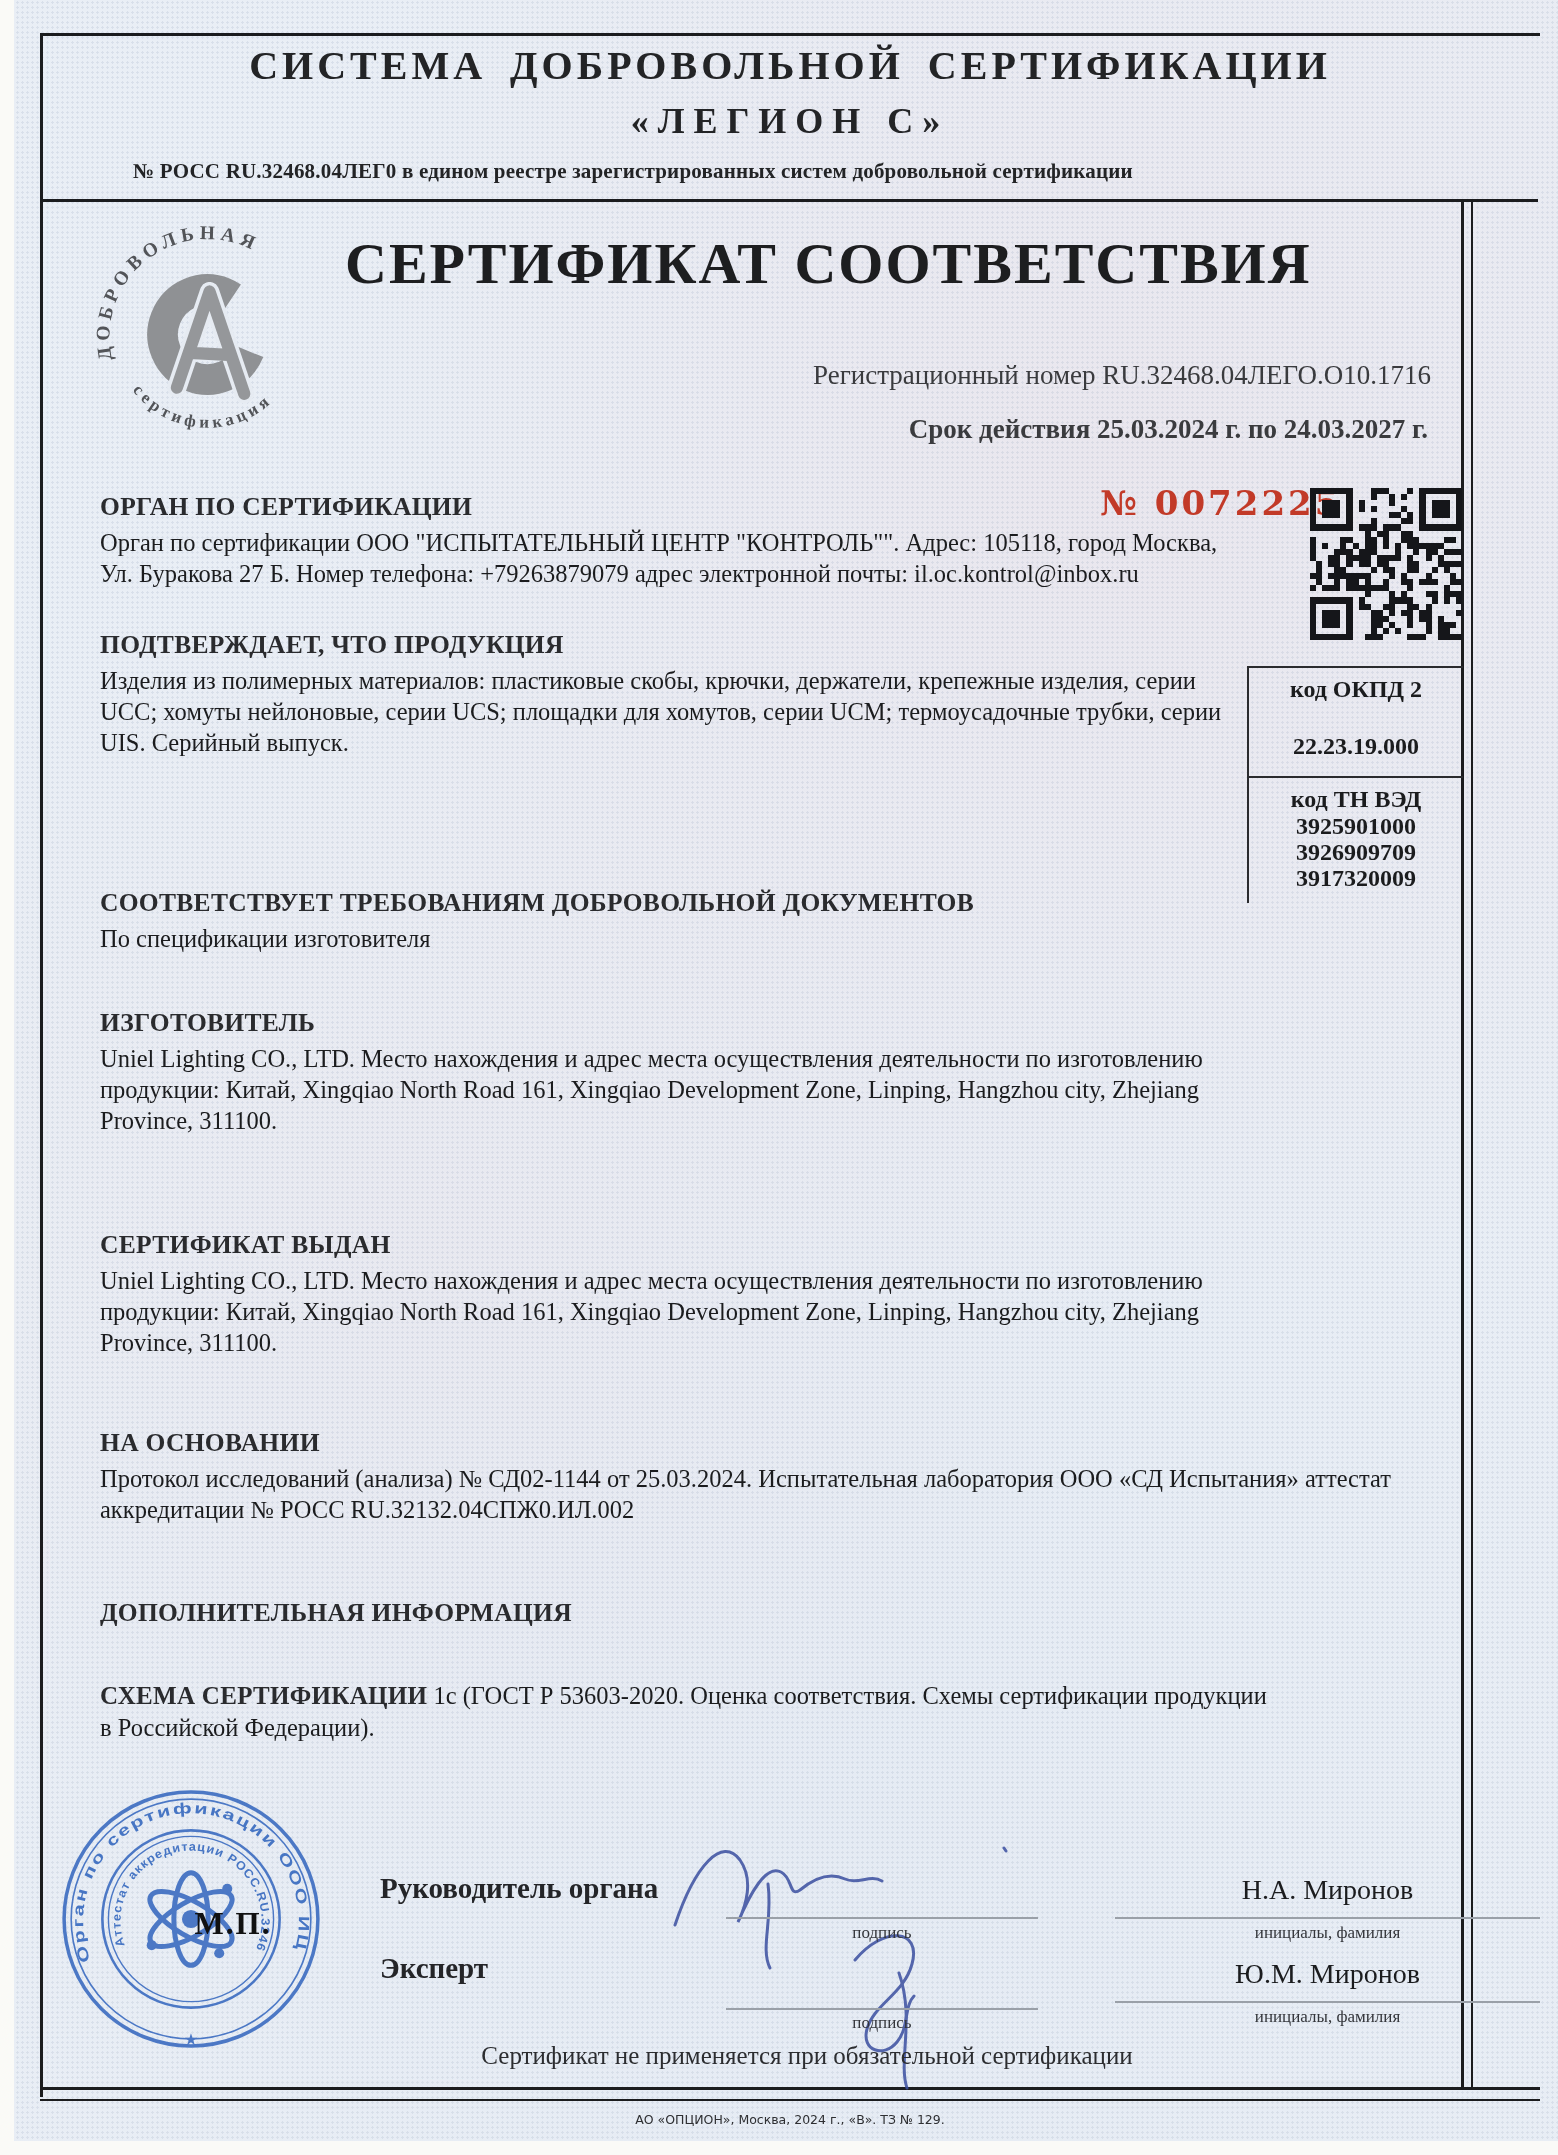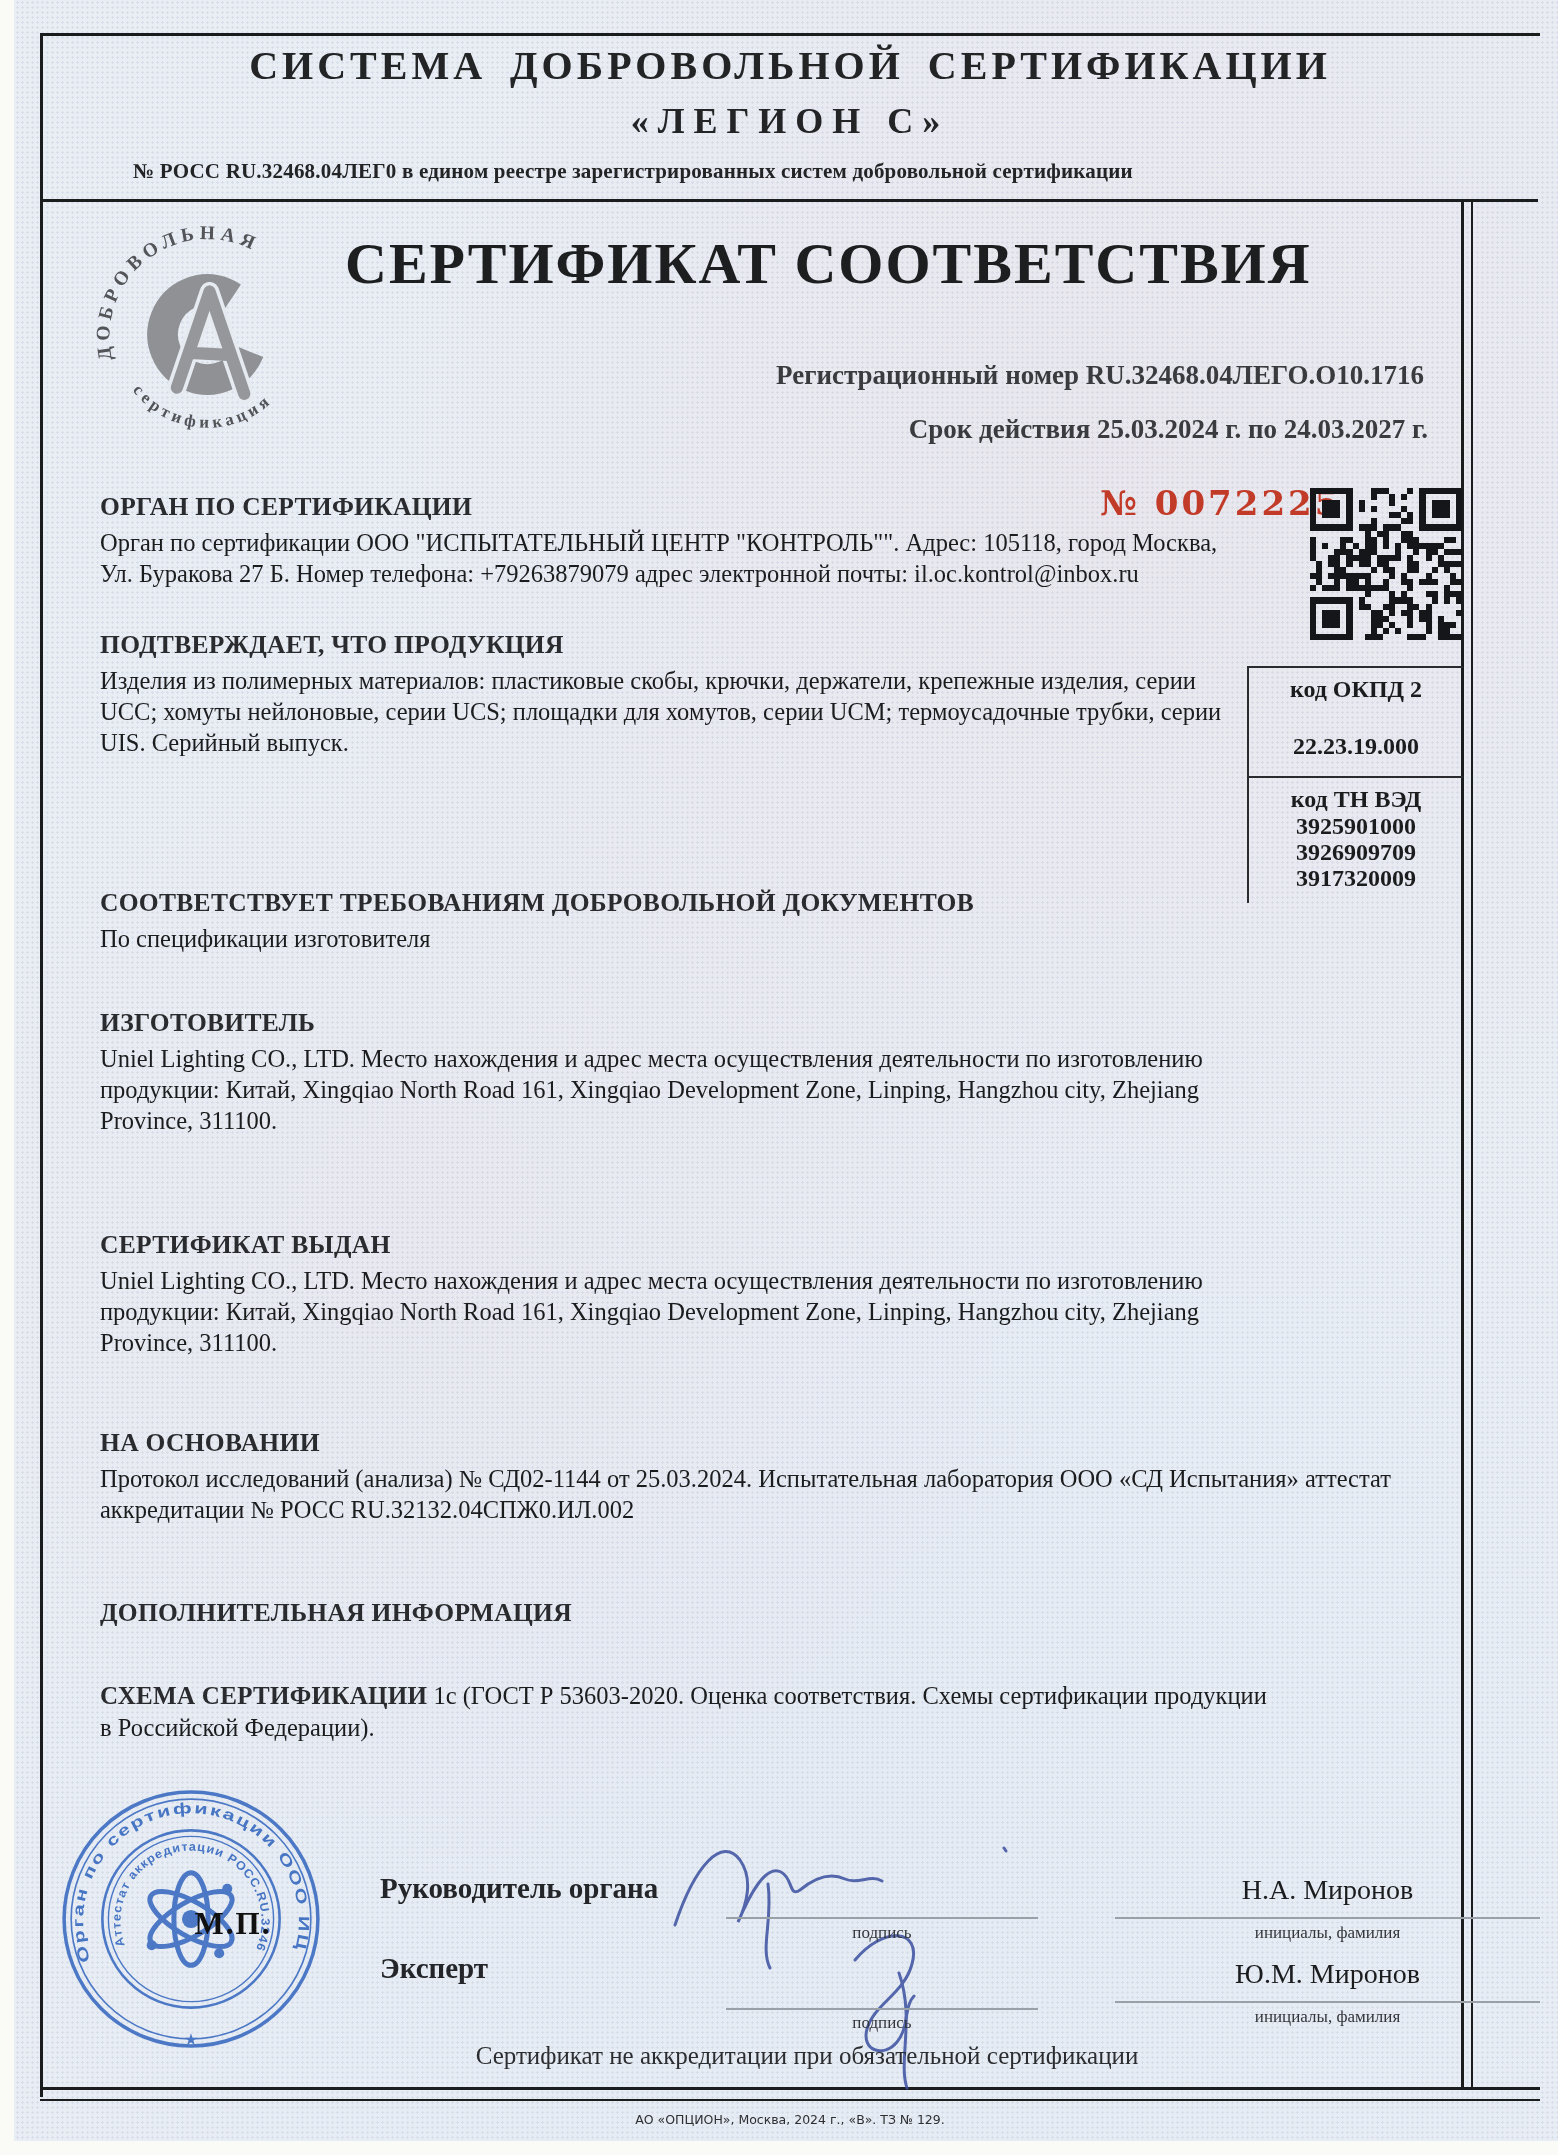--- a/index.html
+++ b/index.html
@@ -19,21 +19,21 @@
   }
   .edge{position:absolute;background:#fafaf7;}
   .abs{position:absolute;}
   .frame{position:absolute;background:#1b1c1e;}
   .frame-right{position:absolute;border-left:3px solid #1b1c1e;border-right:2px solid #1b1c1e;background:transparent;}
   .frame-bottom{position:absolute;border-top:3px solid #1b1c1e;border-bottom:2px solid #1b1c1e;background:transparent;}
   .h1{left:40px;top:42px;width:1500px;text-align:center;font-size:40px;font-weight:bold;letter-spacing:4px;word-spacing:10px;color:#232426;}
   .h2{left:40px;top:100px;width:1500px;text-align:center;font-size:36px;font-weight:bold;letter-spacing:9px;color:#232426;}
   .h3{left:133px;top:159px;font-size:21px;font-weight:bold;color:#232426;letter-spacing:.2px;}
   .doc-title{left:345px;top:230px;font-size:58px;font-weight:bold;letter-spacing:2px;color:#1d1e20;}
-  .reg-line{right:134px;top:360px;font-size:27px;font-weight:bold;color:#3a3b3e;}
+  .reg-line{right:127px;top:360px;font-size:27px;font-weight:normal;color:#3a3b3e;}
   .val-line{right:130px;top:414px;font-size:27px;font-weight:bold;color:#3a3b3e;}
   .form-number{left:1100px;top:483px;font-size:34px;font-weight:bold;letter-spacing:3px;color:#c23a28;font-family:"DejaVu Serif",serif;}
   .section{position:absolute;left:100px;}
   .sec-h{font-weight:bold;font-size:25.5px;letter-spacing:.3px;color:#2a2b2e;margin:0 0 5px 0;}
   .sec-t{font-size:24.5px;line-height:1.27;color:#1b1c1e;margin:0;}
   .s0{top:492px;width:1125px;}
   .s1{top:630px;width:1140px;}
   .s2{top:888px;width:1140px;}
   .s3{top:1008px;width:1130px;}
   .s4{top:1230px;width:1130px;}
@@ -193,16 +193,16 @@
   <div class="rule" style="left:1115px;top:1917px;width:425px;"></div>
   <div class="caption" style="left:1115px;top:1923px;width:425px;">инициалы, фамилия</div>
 
   <div class="abs sig-role" style="left:380px;top:1952px;">Эксперт</div>
   <div class="rule" style="left:726px;top:2008px;width:312px;"></div>
   <div class="caption" style="left:726px;top:2013px;width:312px;">подпись</div>
   <div class="abs sig-name" style="left:1115px;top:1958px;width:425px;">Ю.М. Миронов</div>
   <div class="rule" style="left:1115px;top:2001px;width:425px;"></div>
   <div class="caption" style="left:1115px;top:2007px;width:425px;">инициалы, фамилия</div>
 
-  <div class="abs note">Сертификат не аккредитации при обязательной сертификации</div>
+  <div class="abs note">Сертификат не применяется при обязательной сертификации</div>
   <div class="abs imprint">АО «ОПЦИОН», Москва, 2024 г., «В». ТЗ № 129.</div>
 
 </div>
 
 </body></html>

